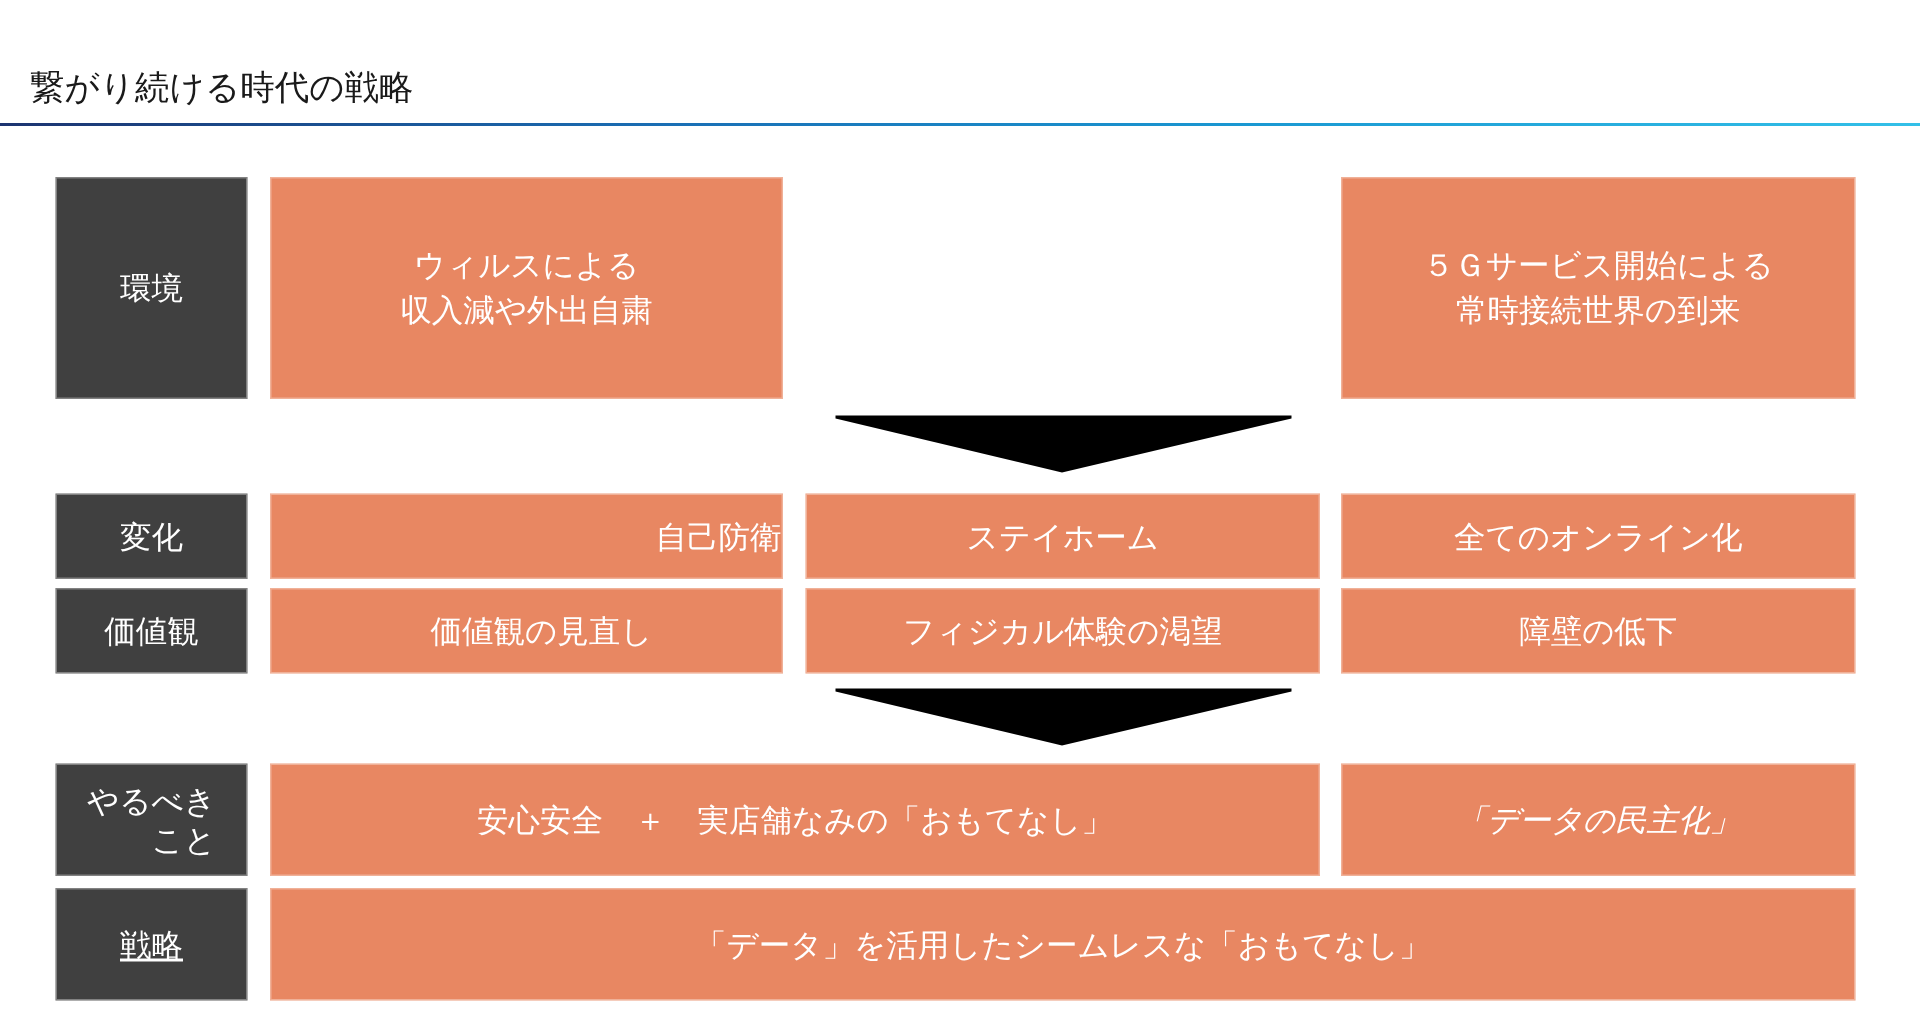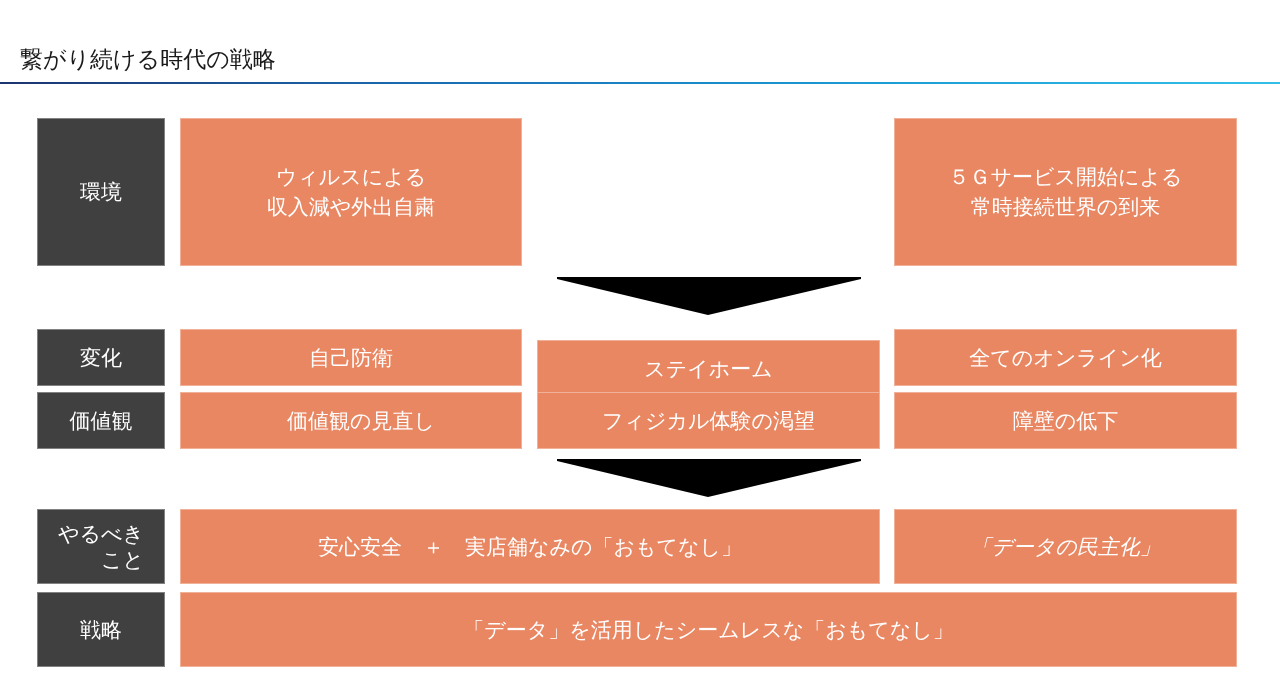--- a/index.html
+++ b/index.html
@@ -48,24 +48,24 @@
 常時接続世界の到来</span>
   </div>
 
   <svg class="arrow" style="left:556px; top:276px;" width="306" height="42" viewBox="0 0 306 42">
     <polygon points="1,1 305,1 305,3 152,39 1,3" fill="#000000"></polygon>
   </svg>
 
   <div class="box label" style="left:37px; top:329px; width:128px; height:57px;">
     <span>変化</span>
   </div>
-  <div class="box cell" style="left:180px; top:329px; width:342px; height:57px;">
+  <div class="box cell" style="left:180px; top:329px; width:342px; height:57px;justify-content:flex-end;">
     <span>自己防衛</span>
   </div>
-  <div class="box cell" style="left:537px; top:340px; width:343px; height:57px;">
+  <div class="box cell" style="left:537px; top:329px; width:343px; height:57px;">
     <span>ステイホーム</span>
   </div>
   <div class="box cell" style="left:894px; top:329px; width:343px; height:57px;">
     <span>全てのオンライン化</span>
   </div>
 
   <div class="box label" style="left:37px; top:392px; width:128px; height:57px;">
     <span>価値観</span>
   </div>
   <div class="box cell" style="left:180px; top:392px; width:342px; height:57px;padding-left:20px;">
@@ -86,20 +86,20 @@
     <span>やるべき
 こと</span>
   </div>
   <div class="box cell" style="left:180px; top:509px; width:700px; height:75px;">
     <span>安心安全　＋　実店舗なみの「おもてなし」</span>
   </div>
   <div class="box cell" style="left:894px; top:509px; width:343px; height:75px;font-style:italic;">
     <span>「データの民主化」</span>
   </div>
 
-  <div class="box label" style="left:37px; top:592px; width:128px; height:75px;">
+  <div class="box label" style="left:37px; top:592px; width:128px; height:75px;text-decoration:underline;">
     <span>戦略</span>
   </div>
   <div class="box cell" style="left:180px; top:592px; width:1057px; height:75px;">
     <span>「データ」を活用したシームレスな「おもてなし」</span>
   </div>
 
 </div>
 
 </body></html>

